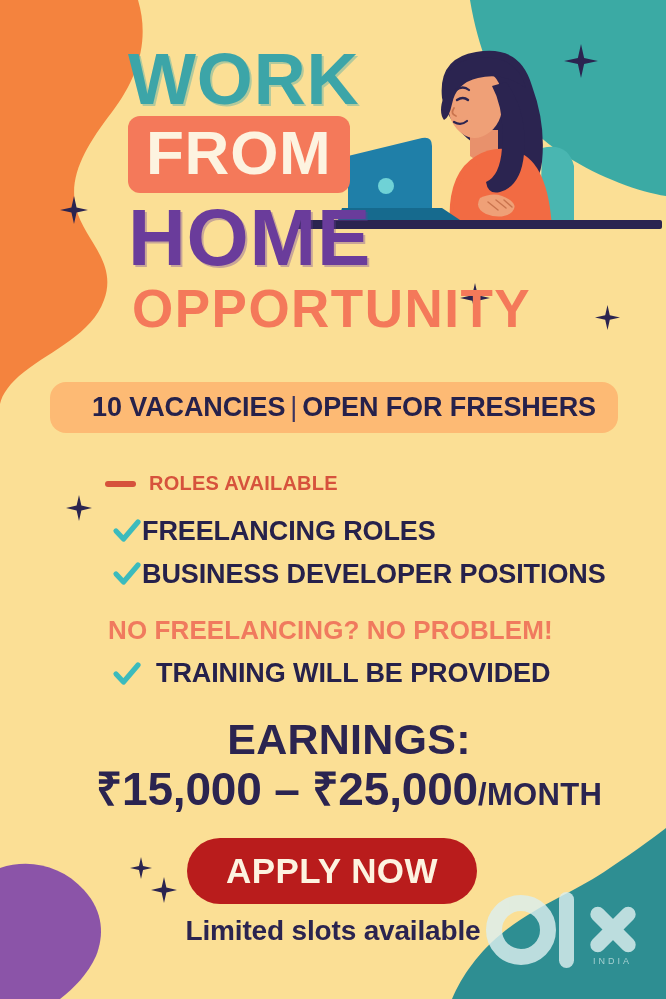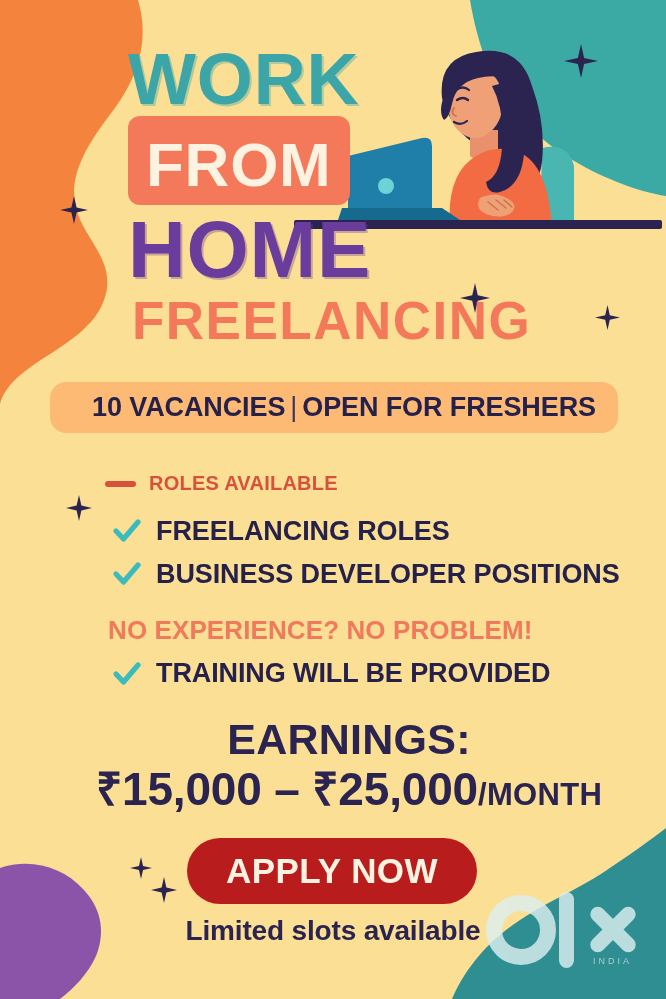--- a/index.html
+++ b/index.html
@@ -31,21 +31,21 @@
   .headline { position:absolute; left:0; top:46px; width:100%; }
   .word-work {
     font-size:72px; line-height:0.92; font-weight:800; letter-spacing:0.012em;
     color:#3CA5A8; padding-left:128px;
     text-shadow:2px 2px 0 rgba(60,165,168,0.38);
   }
   .from-wrap { padding-left:128px; margin-top:4px; }
   .word-from {
     display:inline-block; background:#F4795A; color:#FDF3E0;
     font-size:62px; line-height:1.0; font-weight:800; letter-spacing:0.012em;
-    padding:18px 18px 9px 18px; border-radius:12px;
+    padding:6px 18px 9px 18px; border-radius:12px;
   }
   .word-home {
     font-size:80px; line-height:0.98; font-weight:800; letter-spacing:0.01em;
     color:#6A3C9B; padding-left:128px; margin-top:6px;
     text-shadow:2px 2px 0 rgba(106,60,155,0.35);
   }
   .word-opportunity {
     font-size:53px; line-height:1.0; font-weight:800; letter-spacing:0.028em;
     color:#F4795A; padding-left:132px; margin-top:4px;
   }
@@ -66,21 +66,21 @@
   .roles-head {
     position:absolute; left:105px; top:472px;
     display:flex; align-items:center; gap:13px;
   }
   .dash { width:31px; height:6px; background:#D6523C; border-radius:3px; }
   .roles-head-text {
     color:#D6523C; font-size:20px; font-weight:800; letter-spacing:0.012em;
   }
 
   .check-list { position:absolute; left:112px; top:512px; width:520px; }
-  .check-row { display:flex; align-items:center; gap:14px; margin-bottom:5px; height:38px; }
+  .check-row { display:flex; align-items:center; margin-bottom:5px; height:38px; }
   .check-icon { width:30px; height:30px; flex:0 0 30px; }
   .check-icon svg { display:block; width:100%; height:100%; }
   .check-label {
     color:#26214B; font-size:27px; font-weight:800; letter-spacing:-0.004em;
     white-space:nowrap;
   }
 
   .no-exp {
     position:absolute; left:108px; top:615px;
     color:#F07A5E; font-size:26px; font-weight:800; letter-spacing:0.004em;
@@ -231,21 +231,21 @@
   </div>
 
   <div class="content">
 
     <div class="headline">
       <div class="word-work">WORK</div>
       <div class="from-wrap">
         <span class="word-from">FROM</span>
       </div>
       <div class="word-home">HOME</div>
-      <div class="word-opportunity">FREELANCING</div>
+      <div class="word-opportunity">OPPORTUNITY</div>
     </div>
 
     <div class="vacancy-banner">
       <div class="vacancy-text">
         <span>10 VACANCIES</span><span class="sep">|</span><span>OPEN FOR FRESHERS</span>
       </div>
     </div>
 
     <div class="roles-head">
       <span class="dash"></span>
@@ -264,21 +264,21 @@
       <div class="check-row">
         <span class="check-icon">
           <svg viewBox="0 0 30 30">
               <path d="M4 15 L11.5 23 L26 6" stroke="#3BBBBD" stroke-width="5.2" fill="none" stroke-linecap="round" stroke-linejoin="round"></path>
             </svg>
         </span>
         <span class="check-label">BUSINESS DEVELOPER POSITIONS</span>
       </div>
     </div>
 
-    <div class="no-exp">NO EXPERIENCE? NO PROBLEM!</div>
+    <div class="no-exp">NO FREELANCING? NO PROBLEM!</div>
 
     <div class="training-row">
       <span class="check-icon">
         <svg viewBox="0 0 30 30">
             <path d="M4 15 L11.5 23 L26 6" stroke="#3BBBBD" stroke-width="5.2" fill="none" stroke-linecap="round" stroke-linejoin="round"></path>
           </svg>
       </span>
       <span class="check-label">TRAINING WILL BE PROVIDED</span>
     </div>
 

